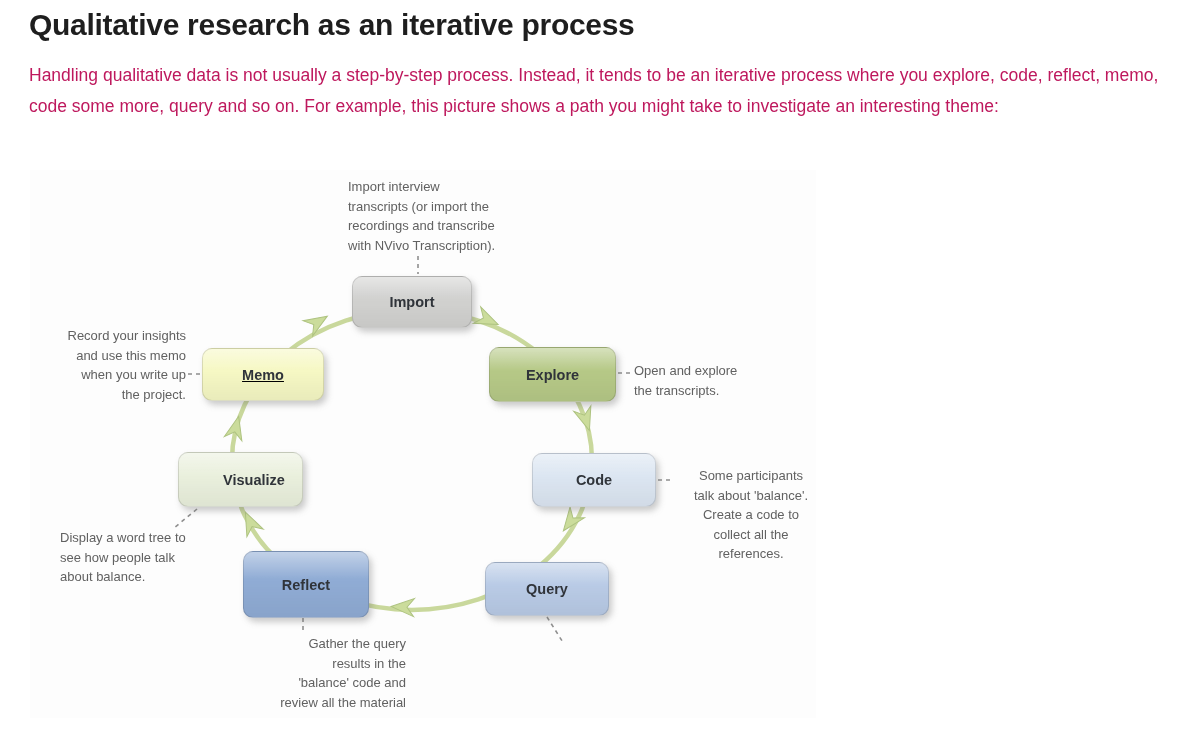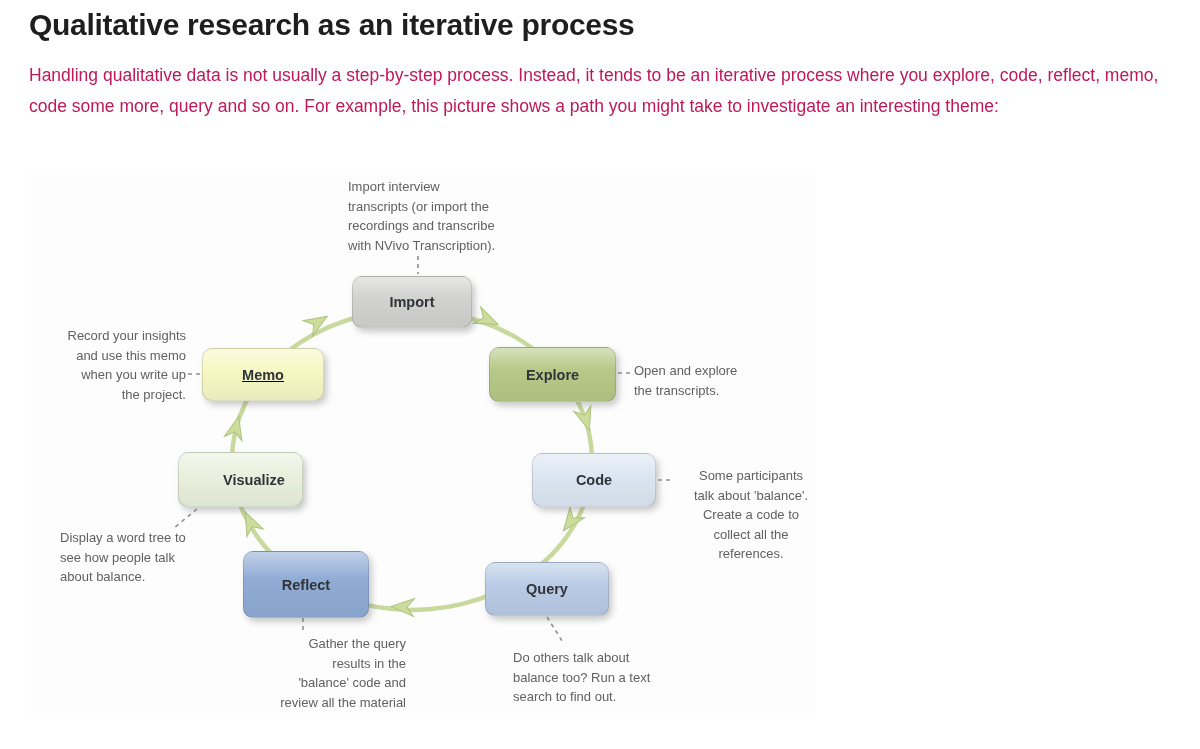--- a/index.html
+++ b/index.html
@@ -114,23 +114,20 @@
 transcripts (or import the
 recordings and transcribe
 with NVivo Transcription).</div>
     <div class="note note-explore">Open and explore
 the transcripts.</div>
     <div class="note note-code">Some participants
 talk about 'balance'.
 Create a code to
 collect all the
 references.</div>
-    <div class="note note-query">Do others talk about
-balance too? Run a text
-search to find out.</div>
     <div class="note note-reflect">Gather the query
 results in the
 'balance' code and
 review all the material</div>
     <div class="note note-visualize">Display a word tree to
 see how people talk
 about balance.</div>
     <div class="note note-memo">Record your insights
 and use this memo
 when you write up

